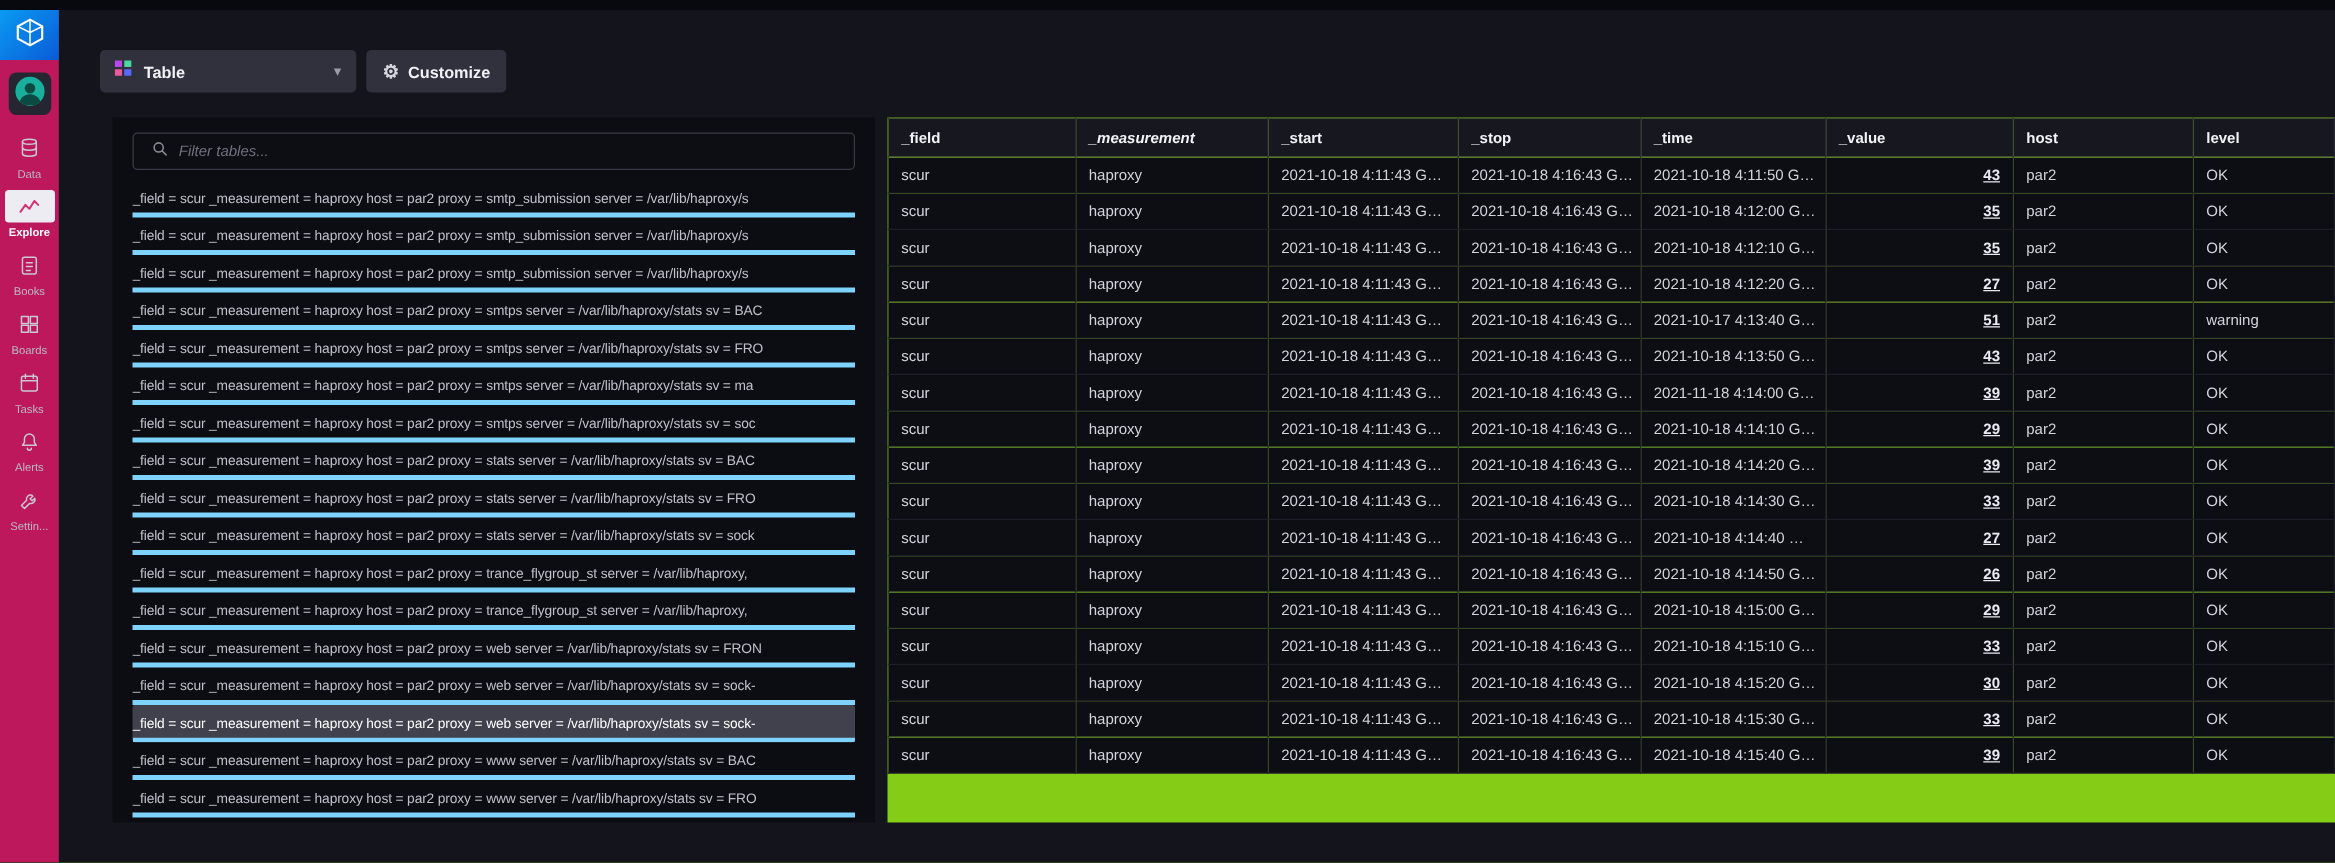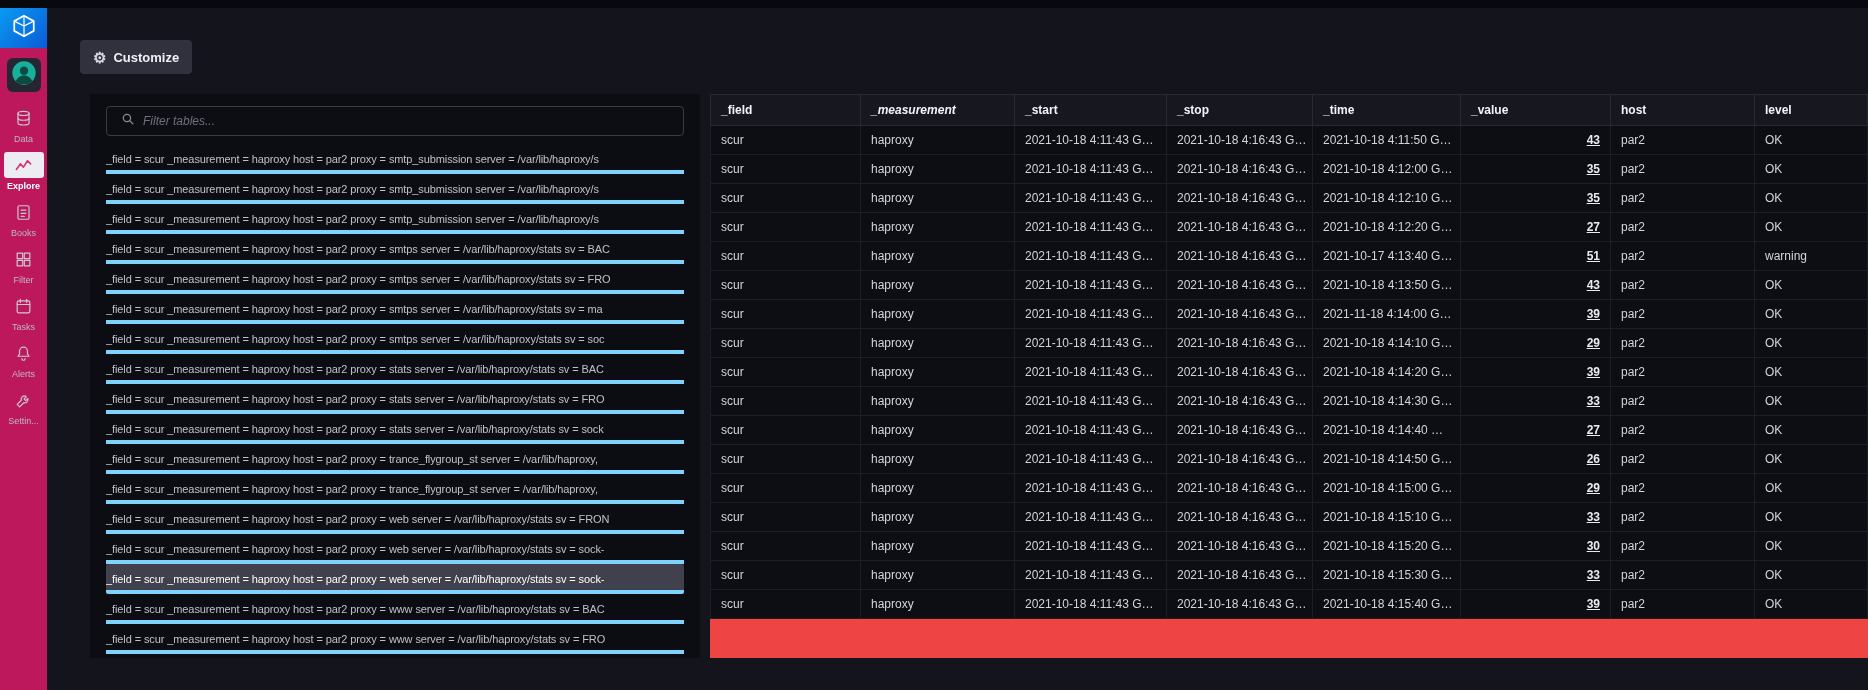--- a/index.html
+++ b/index.html
@@ -70,21 +70,21 @@
   .filter-box input::placeholder { color: #70707e; font-style: italic; }
   .table-list { margin-top: 8px; }
   .list-row {
     height: 30px; line-height: 30px; font-size: 11px; color: #c0c0cb;
     white-space: nowrap; overflow: hidden; border-bottom: 4px solid #7dd3fc; cursor: pointer;
     letter-spacing: -0.1px;
   }
   .list-row.selected { background: #41414d; color: #ffffff; border-radius: 2px; }
 
   
-  .right-panel { flex: 1; background: #ef4444; overflow: hidden; }
+  .right-panel { flex: 1; background: #84cc16; overflow: hidden; }
   table.results { width: 100%; border-collapse: collapse; table-layout: fixed; }
   table.results th {
     background: #17171f; border: 1px solid #2a2a36; color: #f2f3f7;
     font-size: 12px; font-weight: bold; text-align: left; padding: 8px 10px;
     white-space: nowrap; overflow: hidden; cursor: pointer;
   }
   table.results td {
     background: #0d0d14; border: 1px solid #1e1e28; color: #d4d4dd;
     font-size: 12px; padding: 7px 10px; white-space: nowrap; overflow: hidden;
   }
@@ -163,21 +163,21 @@
 
       <div class="nav-item">
         <span class="nav-tile">
           <svg class="nav-icon" viewBox="0 0 24 24" width="19" height="19">
             <rect x="4" y="4" width="7" height="7"></rect>
             <rect x="13" y="4" width="7" height="7"></rect>
             <rect x="4" y="13" width="7" height="7"></rect>
             <rect x="13" y="13" width="7" height="7"></rect>
           </svg>
         </span>
-        <span class="nav-label">Filter</span>
+        <span class="nav-label">Boards</span>
       </div>
 
       <div class="nav-item">
         <span class="nav-tile">
           <svg class="nav-icon" viewBox="0 0 24 24" width="19" height="19">
             <rect x="4" y="5" width="16" height="15" rx="2"></rect>
             <path d="M4 9.5h16 M8 3v4 M16 3v4"></path>
           </svg>
         </span>
         <span class="nav-label">Tasks</span>
@@ -200,20 +200,32 @@
           </svg>
         </span>
         <span class="nav-label">Settin...</span>
       </div>
     </nav>
   </aside>
 
   <main>
 
     <div class="toolbar">
+      <div class="dropdown">
+        <span>
+          <svg viewBox="0 0 16 16" width="15" height="15">
+            <rect x="1" y="1.5" width="6" height="5.5" fill="#b64ae8"></rect>
+            <rect x="9" y="1.5" width="6" height="5.5" fill="#4ed8a0"></rect>
+            <rect x="1" y="9" width="6" height="5.5" fill="#e85b9c"></rect>
+            <rect x="9" y="9" width="6" height="5.5" fill="#5c67ff"></rect>
+          </svg>
+        </span>
+        <span class="dd-label">Table</span>
+        <span class="dd-caret">▾</span>
+      </div>
 
       <button class="btn-customize">
         <span class="gear-glyph">⚙</span>
         <span>Customize</span>
       </button>
     </div>
 
     <div class="panels">
 
       <section class="left-panel">

